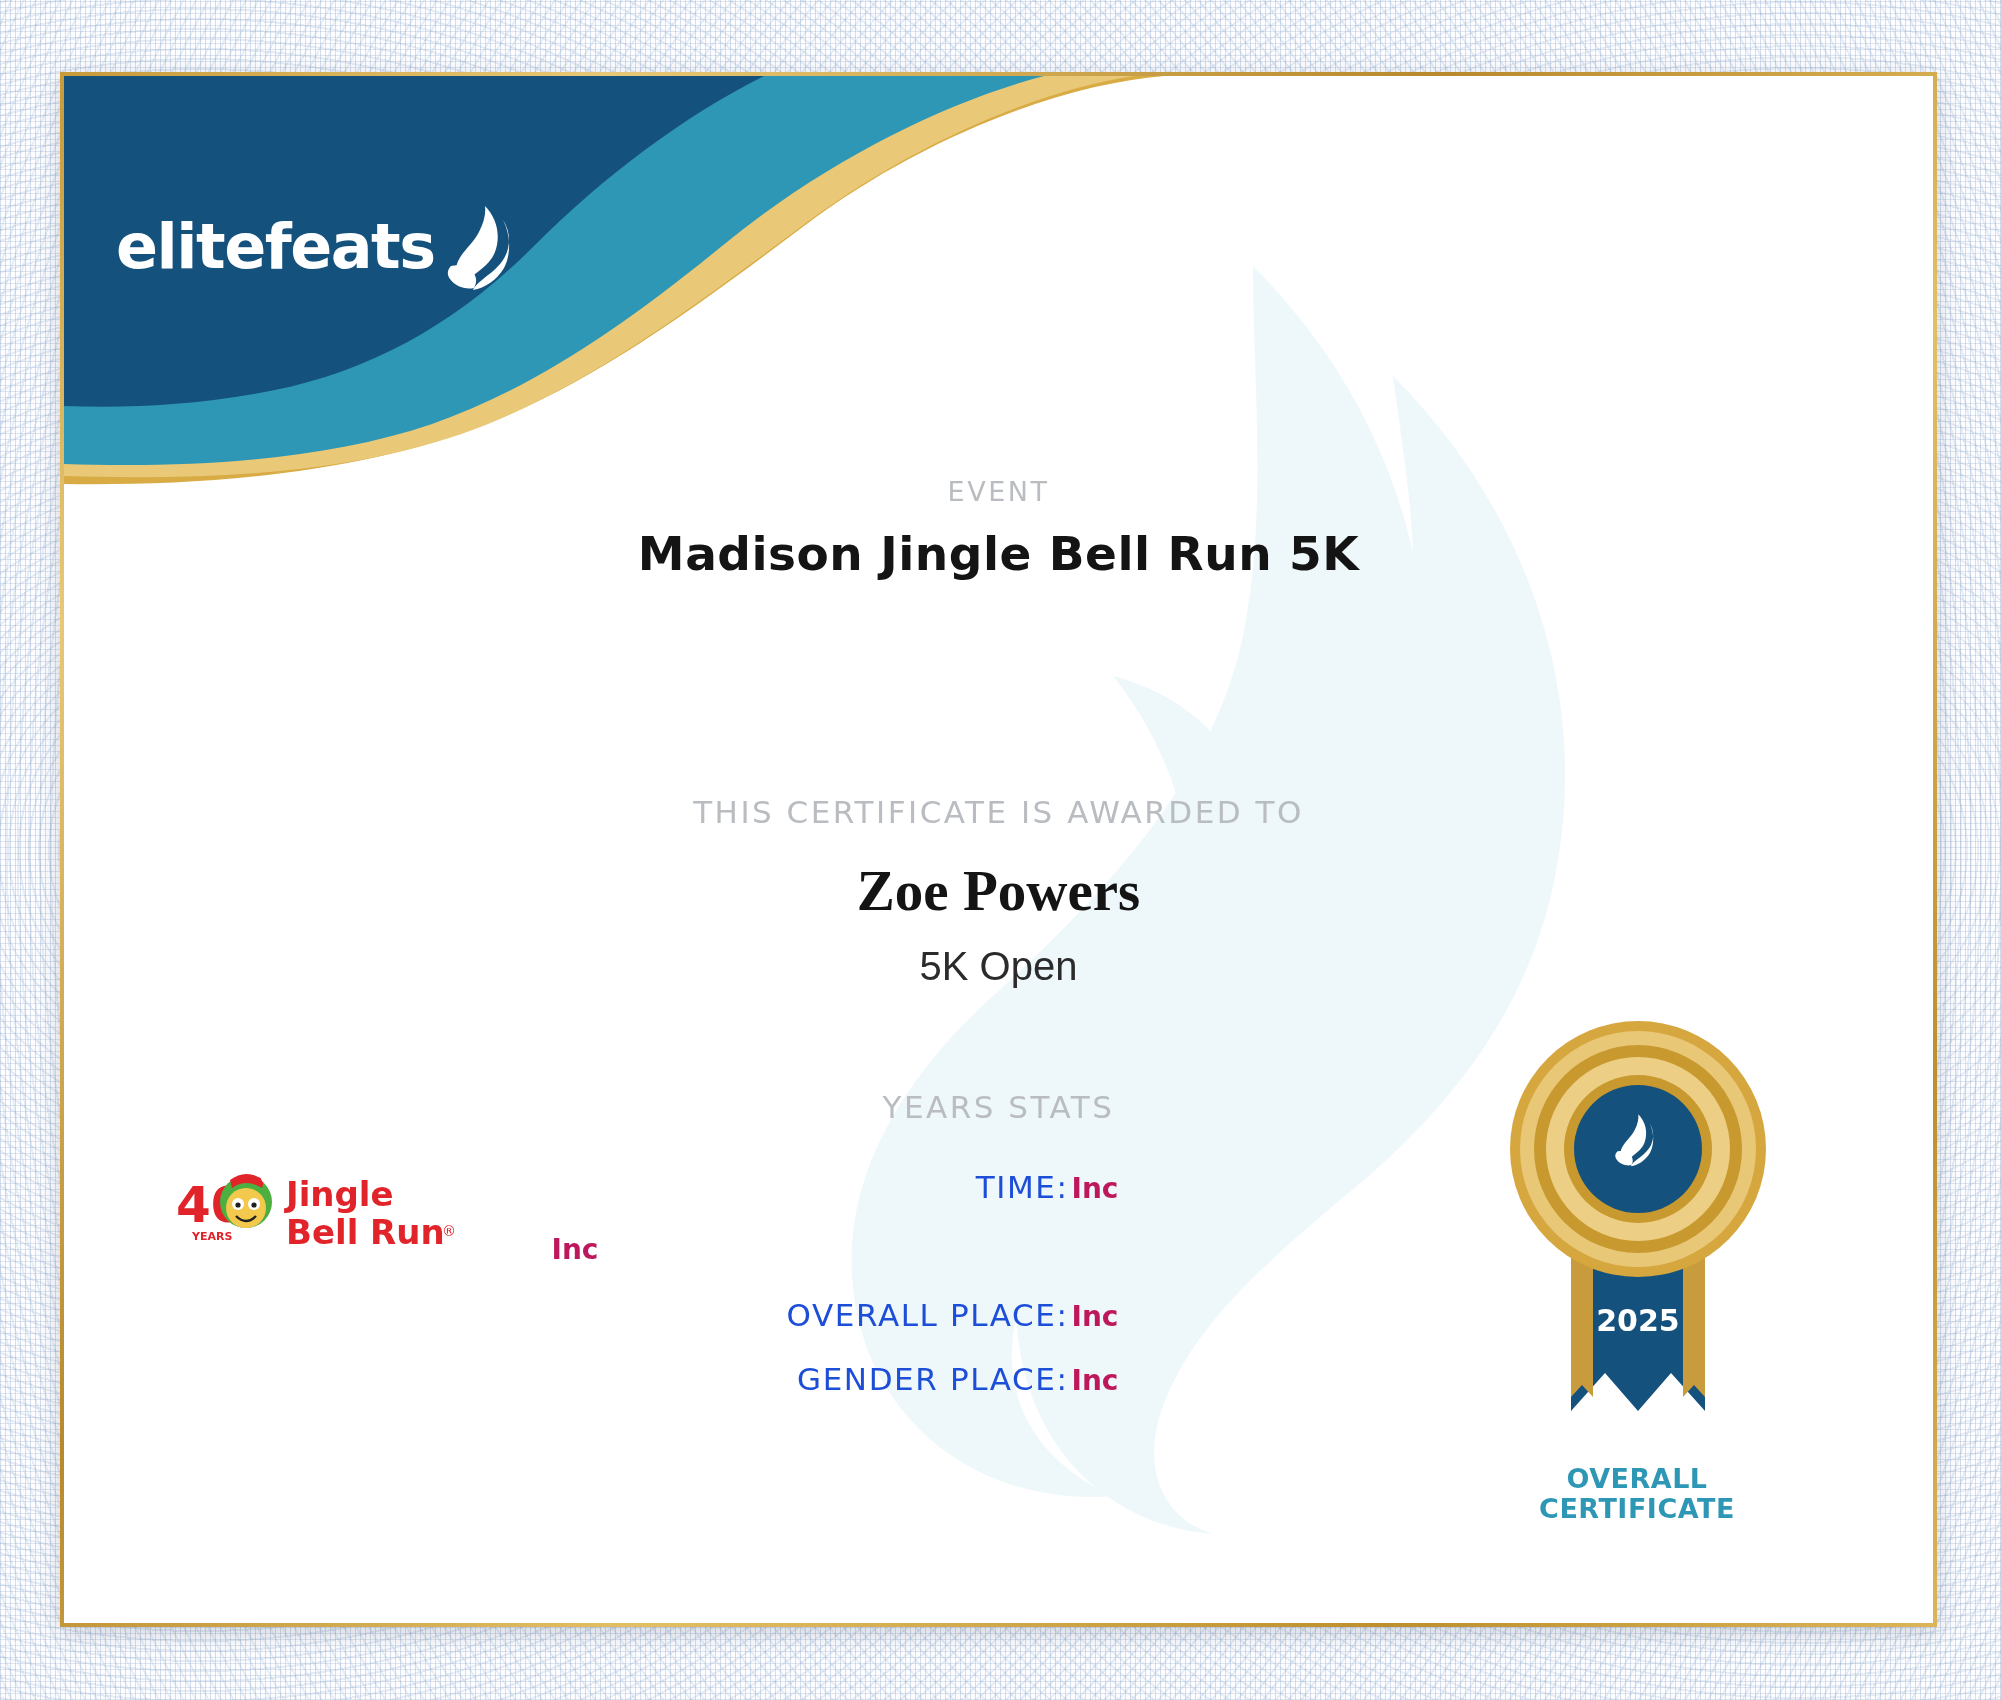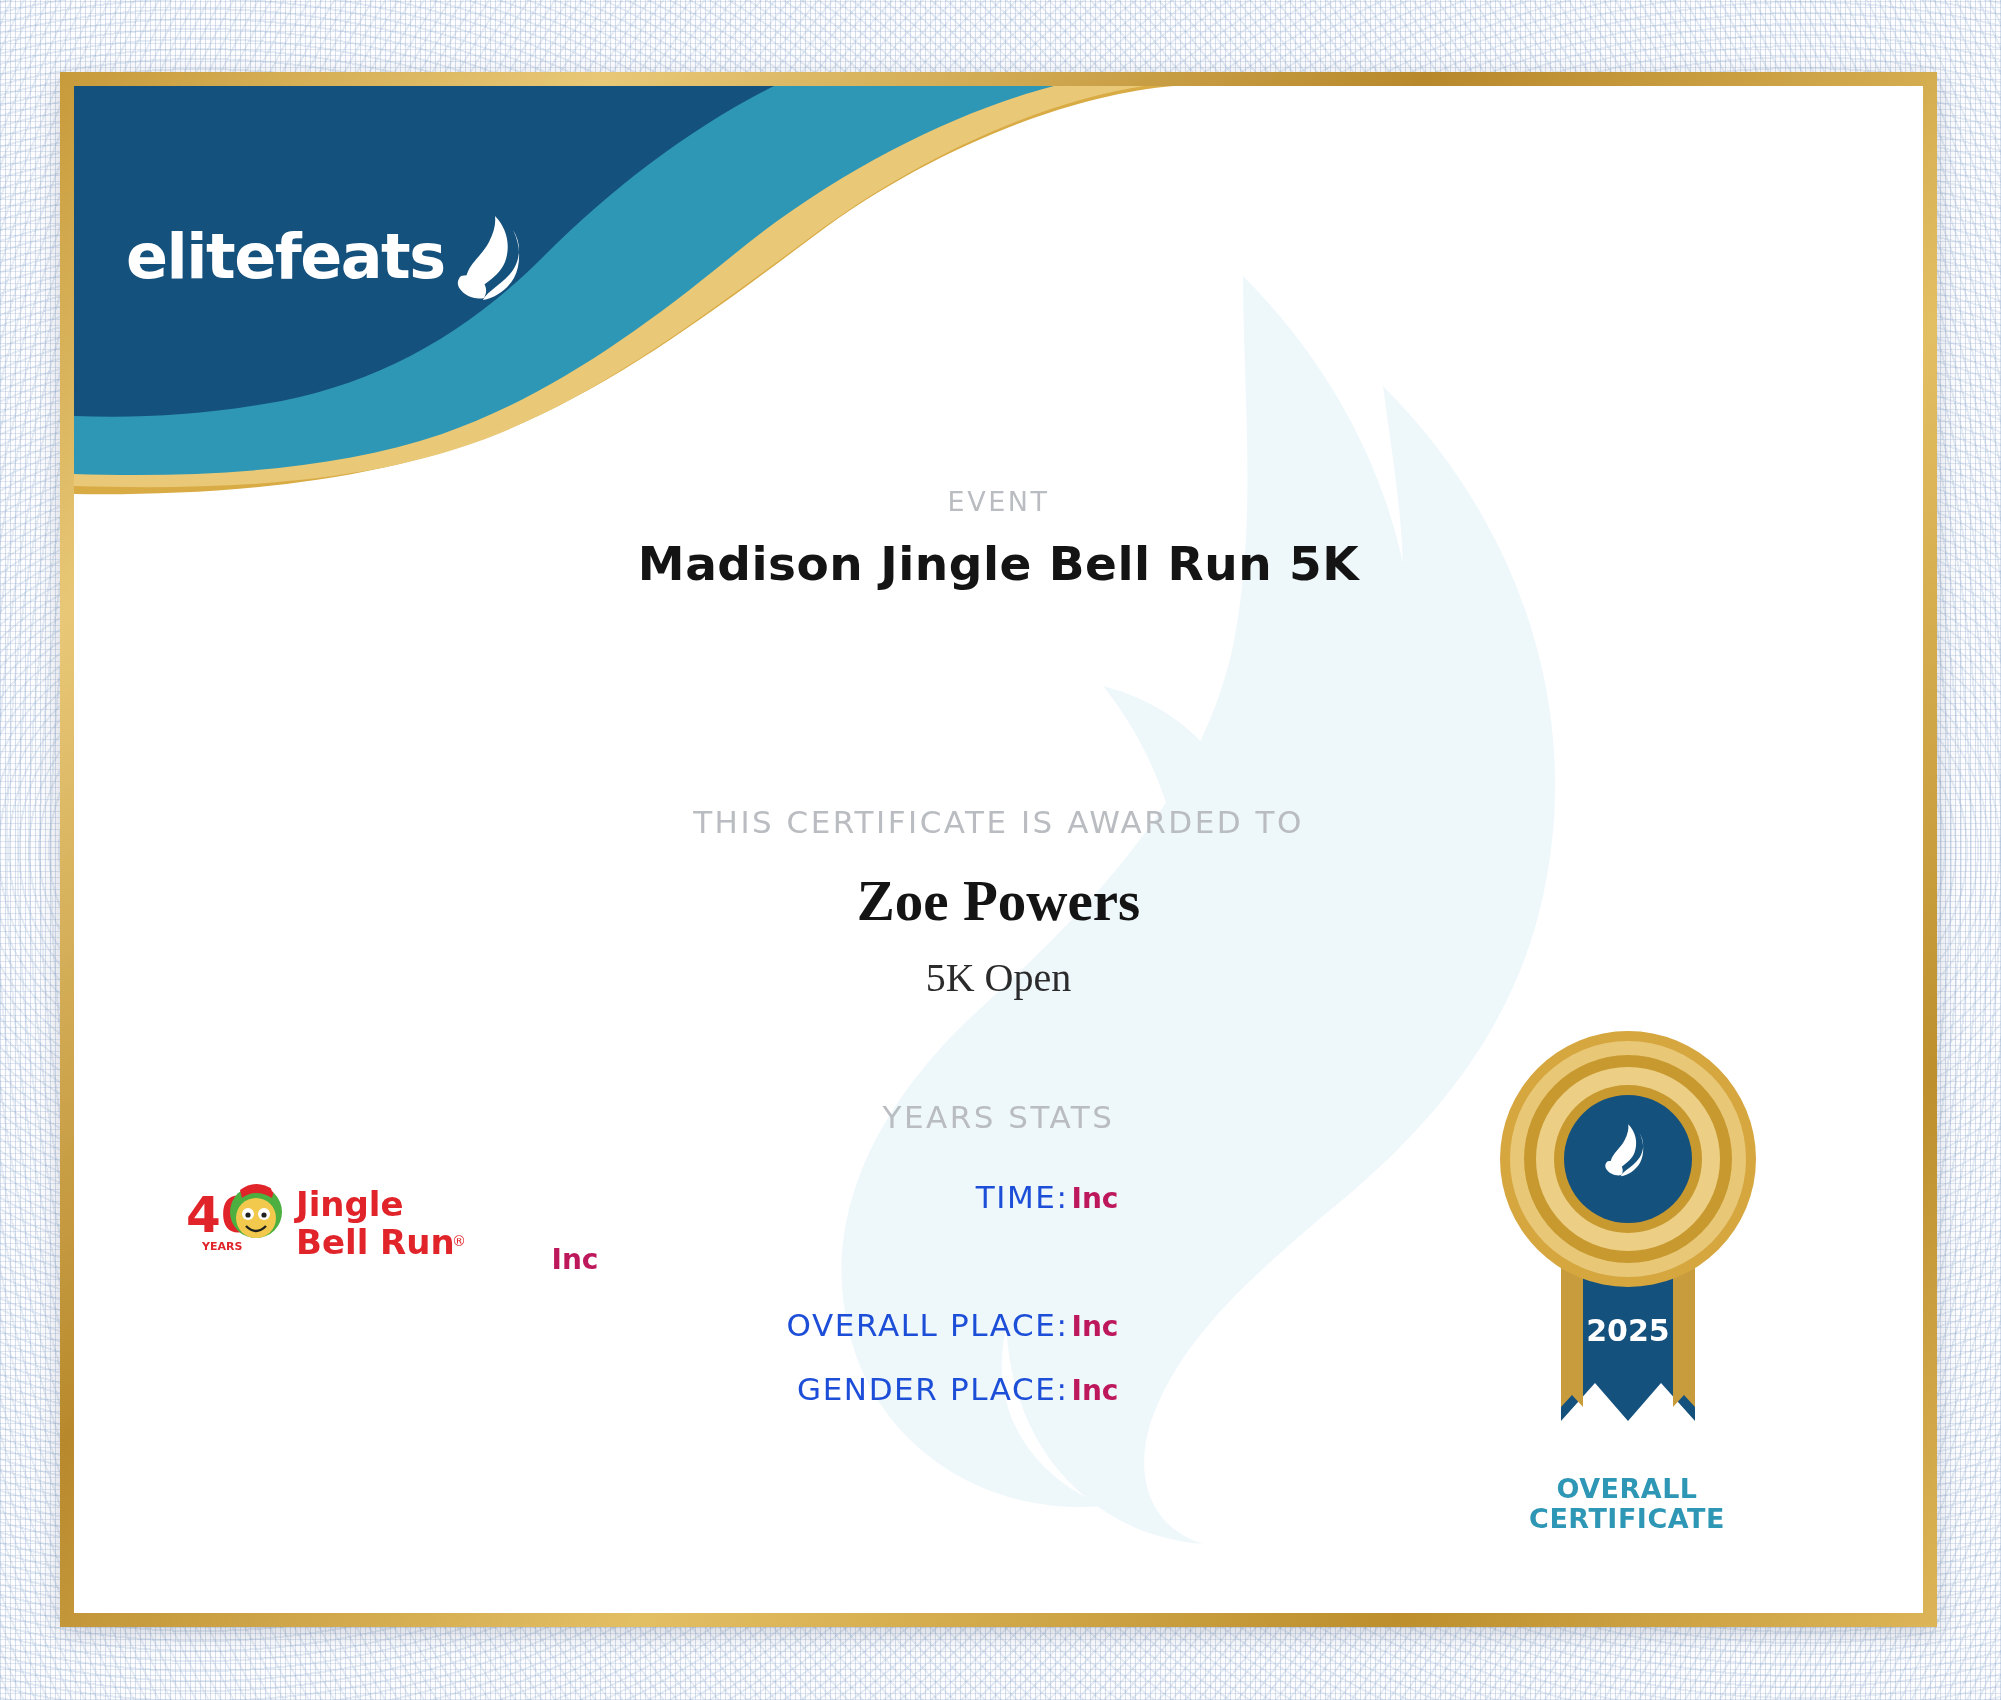--- a/index.html
+++ b/index.html
@@ -37,21 +37,21 @@
   }
 
   
   .cert-frame {
     position: absolute;
     left: 60px;
     top: 72px;
     width: 1877px;
     height: 1555px;
     box-sizing: border-box;
-    padding: 14px;
+    padding: 4px;
     background: linear-gradient(135deg, #c79a3a 0%, #e7c46a 18%, #b8892c 42%, #e3bf63 64%, #c0922f 86%, #dcb css 100%);
     background: linear-gradient(135deg, #c79a3a 0%, #e8c877 16%, #b8892c 40%, #e3bf63 62%, #bd8f2d 84%, #dcb558 100%);
     box-shadow: 0 6px 22px rgba(40,60,90,0.22);
   }
   .cert-inner {
     position: relative;
     width: 100%;
     height: 100%;
     background: #ffffff;
     overflow: hidden;
@@ -136,21 +136,21 @@
     left: 0; right: 0;
     font-family: Liberation Serif, serif;
     font-weight: bold;
     font-size: 57px;
     color: #141414;
   }
   .division {
     position: absolute;
     top: 868px;
     left: 0; right: 0;
-    font-family: Liberation Serif, serif;
+    font-family: Liberation Sans, sans-serif;
     font-size: 40px;
     color: #2b2b2b;
   }
   .stats-label {
     position: absolute;
     top: 1013px;
     left: 0; right: 0;
     font-size: 31px;
   }
 

